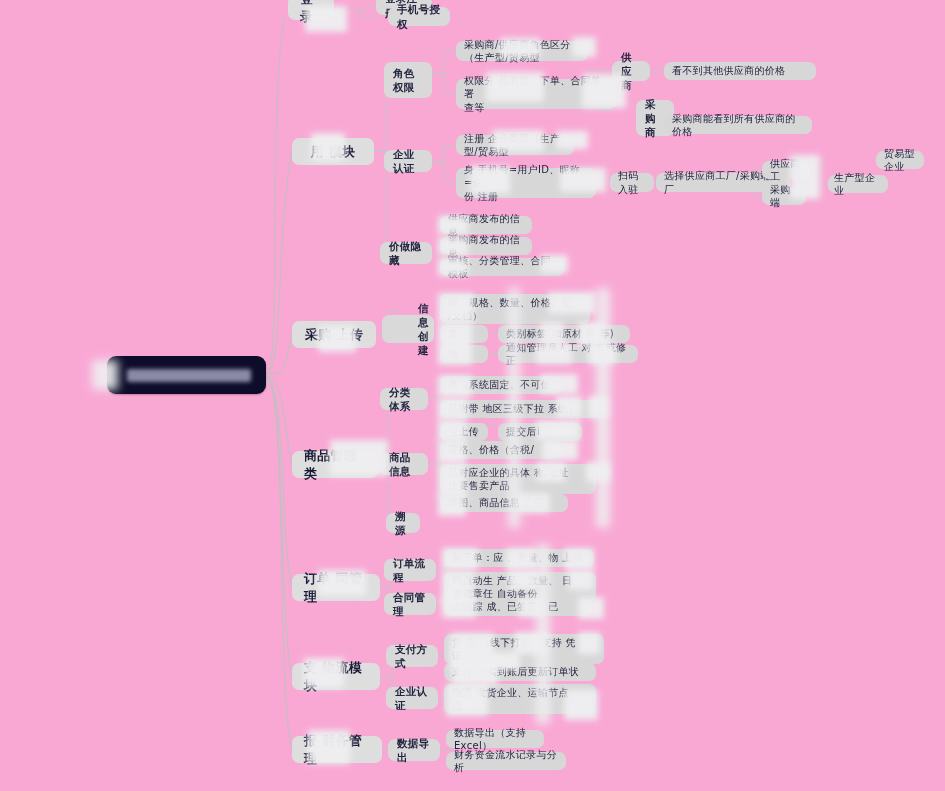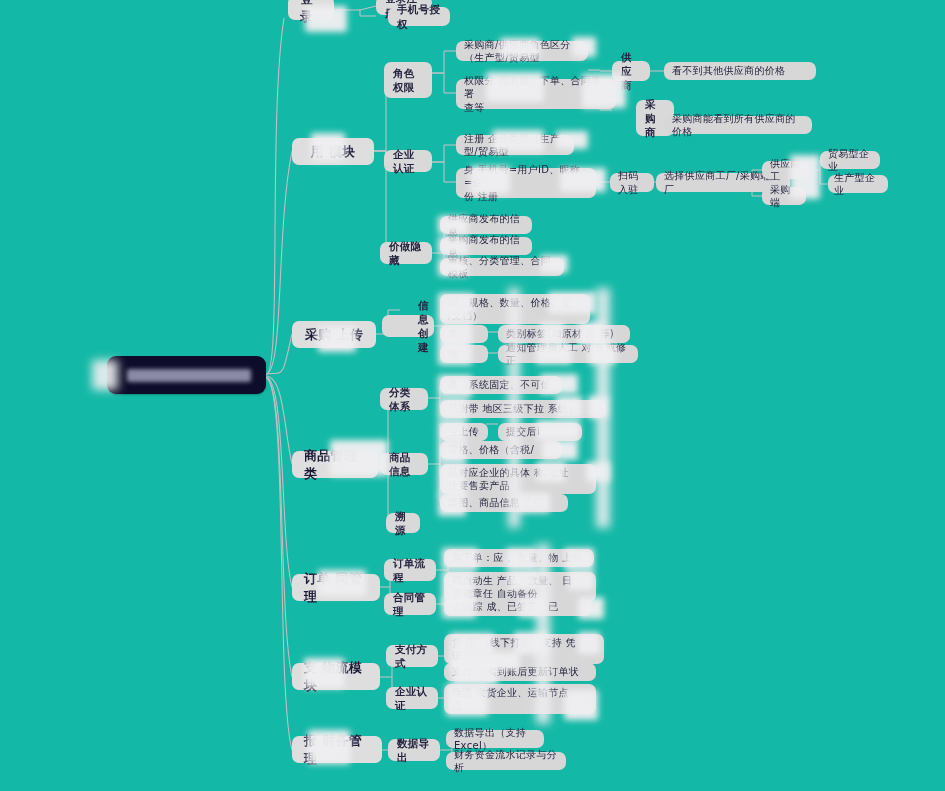--- a/index.html
+++ b/index.html
@@ -8,21 +8,21 @@
     background: #ffffff;
   }
   body {
     font-family: "DejaVu Sans", "Liberation Sans", sans-serif;
   }
   #canvas {
     position: relative;
     width: 945px;
     height: 791px;
     overflow: hidden;
-    background: #14b8a6;
+    background: #f9a8d4;
   }
   #links {
     position: absolute;
     left: 0;
     top: 0;
     width: 945px;
     height: 791px;
     pointer-events: none;
   }
   .node {
@@ -234,21 +234,21 @@
   </div>
   <div class="node n-l3" style="left:656px; top:173px; width:134px; height:19px;">
     <span>选择供应商工厂/采购端工厂</span>
   </div>
   <div class="node n-l3" style="left:762px; top:161px; width:48px; height:18px;">
     <span>供应商工</span>
   </div>
   <div class="node n-l3" style="left:762px; top:187px; width:44px; height:18px;">
     <span>采购端</span>
   </div>
-  <div class="node n-l3" style="left:820px; top:151px; width:60px; height:18px;align-items:center;">
+  <div class="node n-l3" style="left:876px; top:151px; width:48px; height:18px;align-items:center;">
     <span>贸易型企业</span>
   </div>
   <div class="node n-l3" style="left:828px; top:175px; width:60px; height:18px;padding-left:6px;">
     <span>生产型企业</span>
   </div>
 
   <div class="node n-l2" style="left:380px; top:242px; width:52px; height:22px;">
     <span>价做隐藏</span>
   </div>
   <div class="node n-l3" style="left:440px; top:216px; width:92px; height:18px;">
@@ -257,21 +257,21 @@
   <div class="node n-l3" style="left:440px; top:237px; width:92px; height:18px;">
     <span>采购商发布的信息</span>
   </div>
   <div class="node n-l3" style="left:440px; top:258px; width:124px; height:18px;">
     <span>审核、分类管理、合同模板</span>
   </div>
 
   <div class="node n-l1" style="left:292px; top:321px; width:84px; height:27px;">
     <span>采购     上传</span>
   </div>
-  <div class="node n-l2" style="left:382px; top:315px; width:52px; height:22px;padding-left:40px;">
+  <div class="node n-l2" style="left:382px; top:315px; width:52px; height:28px;padding-left:40px;">
     <span>信息创建</span>
   </div>
   <div class="node n-l3" style="left:440px; top:294px; width:150px; height:30px;">
     <span>称、规格、数量、价格、交
 /文档）</span>
   </div>
   <div class="node n-l3" style="left:440px; top:325px; width:48px; height:18px;">
     <span>类</span>
   </div>
   <div class="node n-l3" style="left:498px; top:325px; width:132px; height:18px;">

